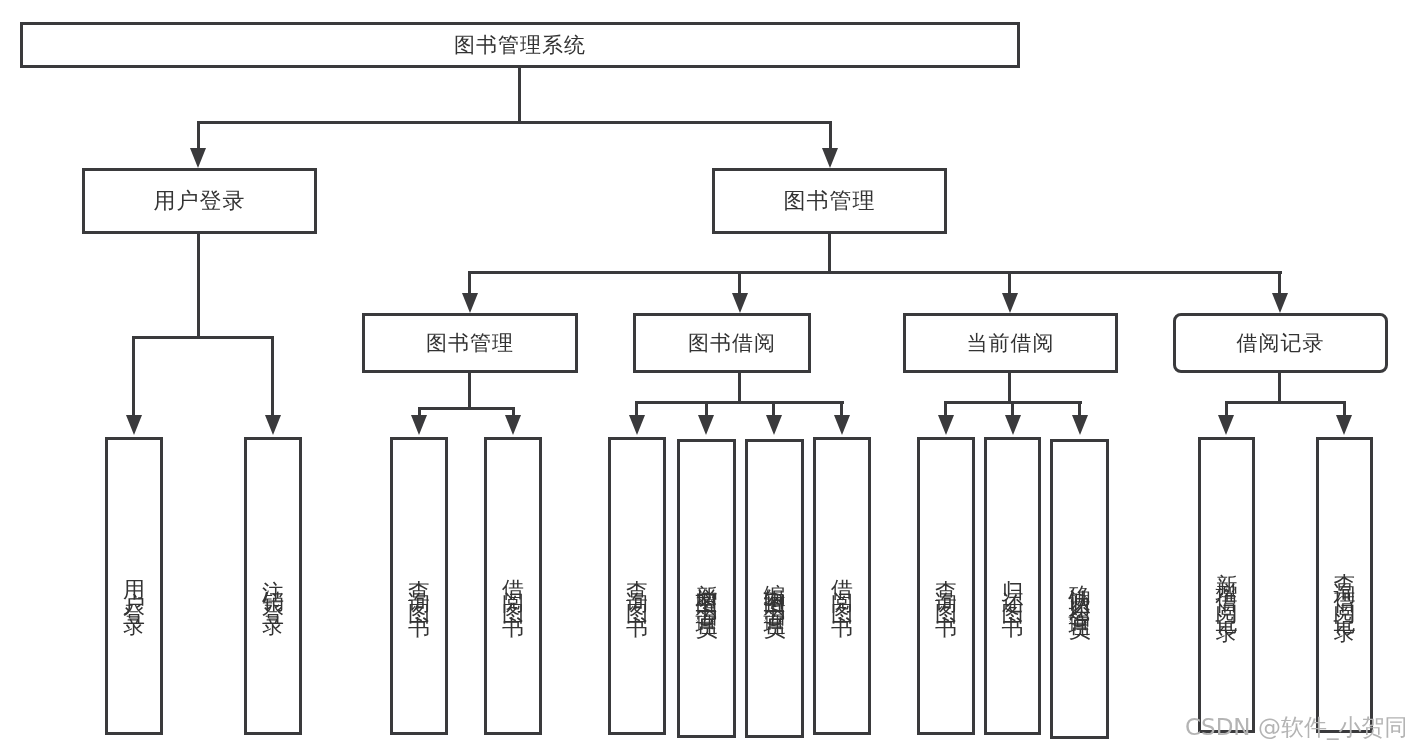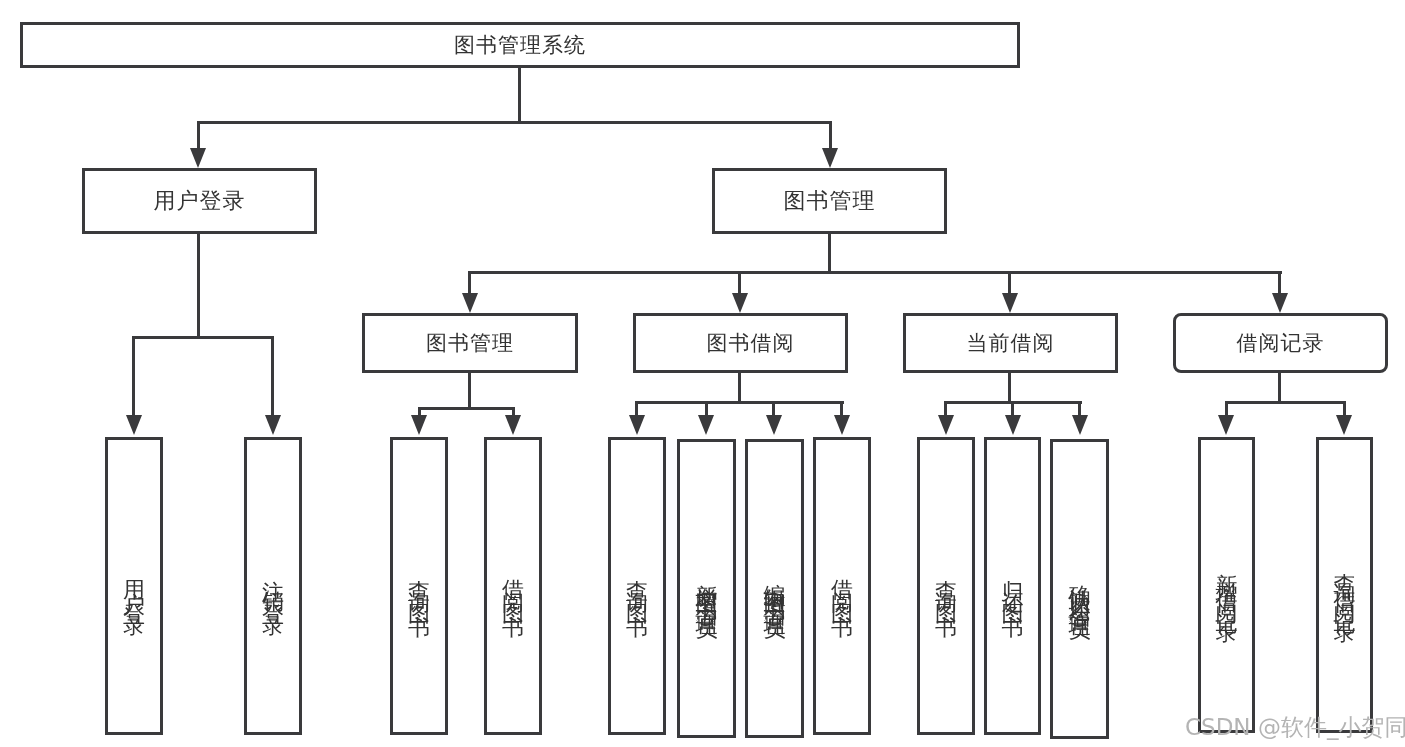--- a/index.html
+++ b/index.html
@@ -82,21 +82,21 @@
   <div class="shaft" style="left:738px;top:271px;width:3px;height:22px;"></div>
   <div class="arrow" style="left:732px;top:293px;"></div>
   <div class="shaft" style="left:1008px;top:271px;width:3px;height:22px;"></div>
   <div class="arrow" style="left:1002px;top:293px;"></div>
   <div class="shaft" style="left:1278px;top:271px;width:3px;height:22px;"></div>
   <div class="arrow" style="left:1272px;top:293px;"></div>
 
   <div class="box" style="left:362px;top:313px;width:216px;height:60px;">
     <span>图书管理</span>
   </div>
-  <div class="box" style="left:633px;top:313px;width:215px;height:60px;padding-left:20px;">
+  <div class="box" style="left:633px;top:313px;width:178px;height:60px;padding-left:20px;">
     <span>图书借阅</span>
   </div>
   <div class="box" style="left:903px;top:313px;width:215px;height:60px;">
     <span>当前借阅</span>
   </div>
   <div class="box" style="left:1173px;top:313px;width:215px;height:60px;border-radius:8px;">
     <span>借阅记录</span>
   </div>
 
   <div class="vline" style="left:468px;top:373px;width:3px;height:34px;"></div>

